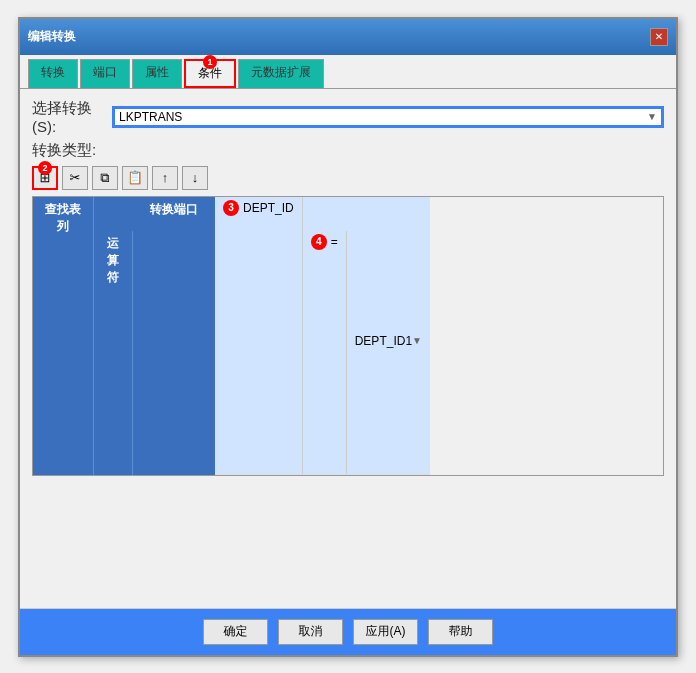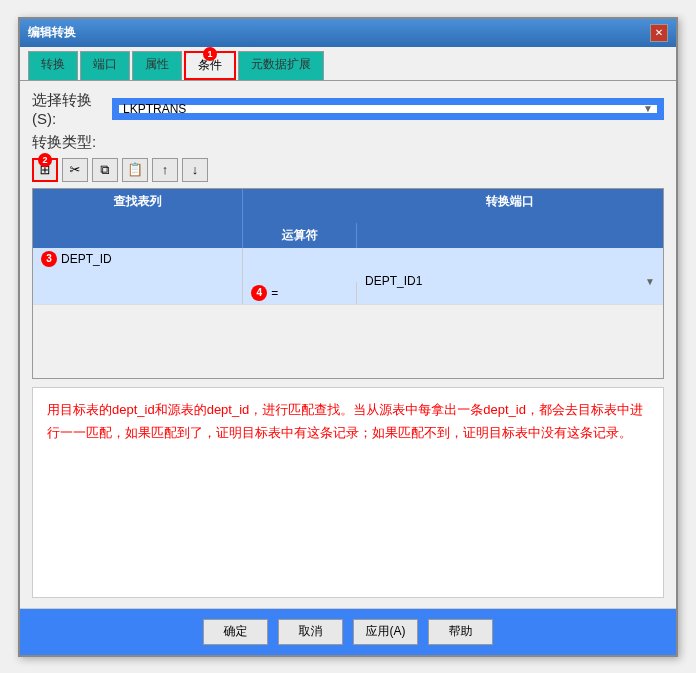--- a/index.html
+++ b/index.html
@@ -23,21 +23,21 @@
       box-shadow: 2px 2px 8px rgba(0,0,0,0.3);
       position: relative;
     }
     .title-bar {
       background: linear-gradient(to bottom, #4a90d9, #2e6db4);
       color: white;
       padding: 4px 8px;
       display: flex;
       justify-content: space-between;
       align-items: center;
-      height: 28px;
+      height: 36px;
       flex-shrink: 0;
     }
     .title-bar-text {
       font-size: 12px;
       font-weight: bold;
     }
     .close-btn {
       width: 18px;
       height: 18px;
       background: #c0392b;
@@ -111,21 +111,21 @@
       flex-shrink: 0;
     }
     .form-value {
       flex: 1;
       display: flex;
       align-items: center;
     }
     .select-box {
       width: 100%;
       height: 22px;
-      border: 7px solid #3b82f6;
+      border: 3px solid #3b82f6;
       background: white;
       padding: 0 4px;
       font-size: 12px;
       display: flex;
       align-items: center;
       justify-content: space-between;
       cursor: pointer;
     }
     .select-arrow {
       font-size: 10px;
@@ -177,21 +177,20 @@
       height: 14px;
       border-radius: 50%;
       display: flex;
       align-items: center;
       justify-content: center;
     }
     .table-container {
       border: 1px solid #999;
       flex: 1;
       display: flex;
-      flex-direction: column;
       overflow: hidden;
       max-height: 280px;
     }
     .table-header {
       display: flex;
       background: #3a6fbd;
       color: white;
     }
     .th {
       padding: 4px 8px;
@@ -365,23 +364,20 @@
             <span>=</span>
           </div>
         </div>
         <div class="td col-target td-target">
           <span>DEPT_ID1</span>
           <span class="td-select-arrow">▼</span>
         </div>
       </div>
     </div>
 
-    <div class="description-box">
-      <div class="description-text">用目标表的dept_id和源表的dept_id，进行匹配查找。当从源表中每拿出一条dept_id，都会去目标表中进行一一匹配，如果匹配到了，证明目标表中有这条记录；如果匹配不到，证明目标表中没有这条记录。</div>
-    </div>
 
   </div>
 
   <div class="bottom-buttons">
     <button class="btn">确定</button>
     <button class="btn">取消</button>
     <button class="btn">应用(A)</button>
     <button class="btn">帮助</button>
   </div>
 </div>

